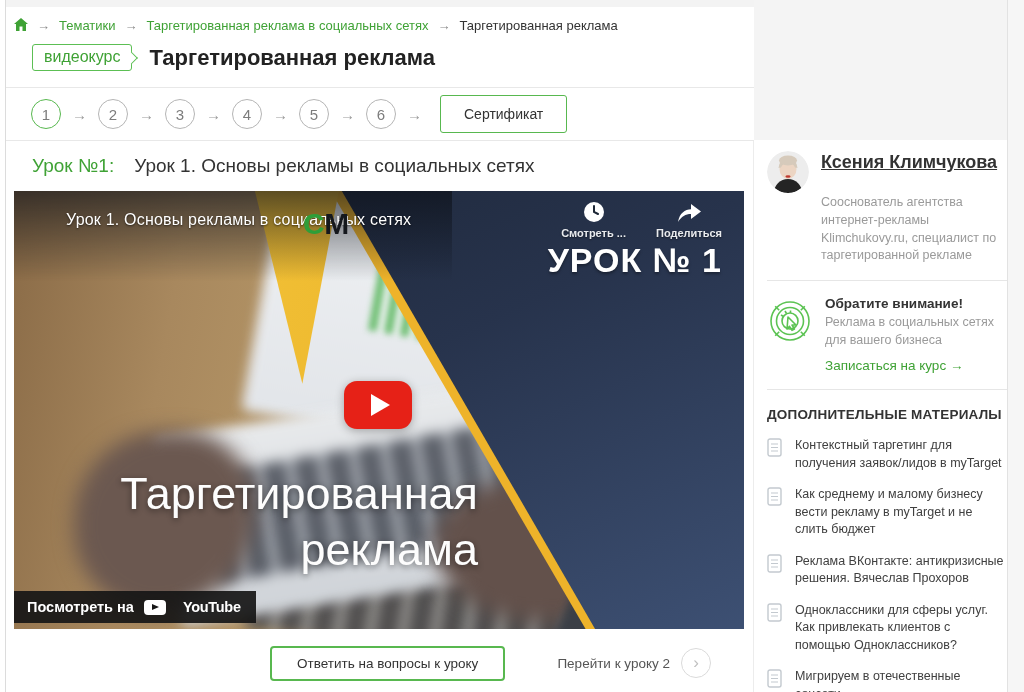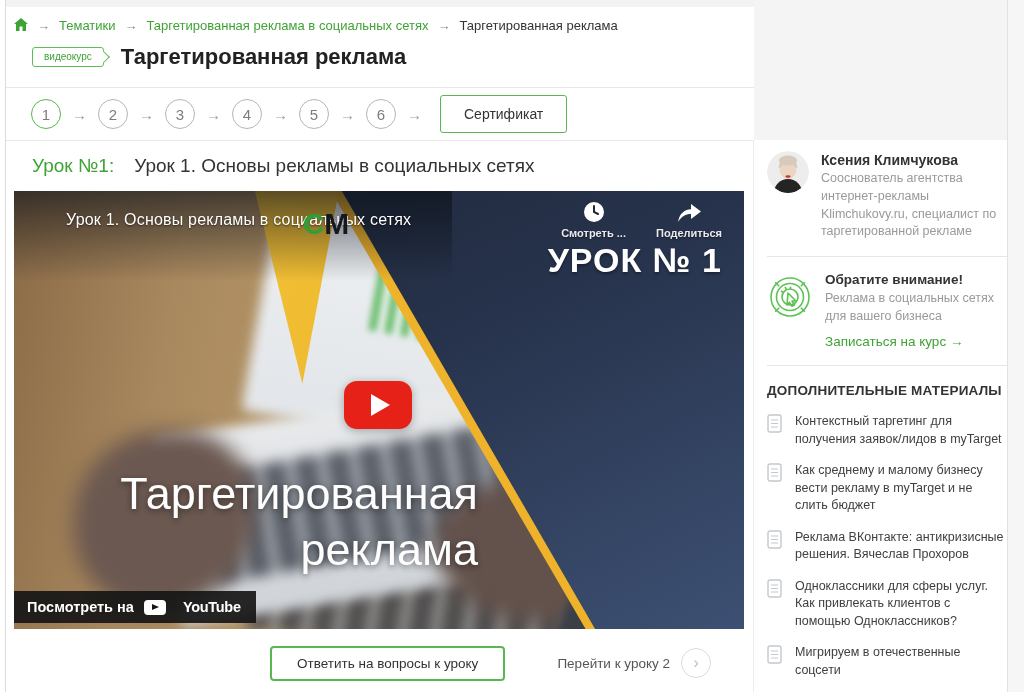--- a/index.html
+++ b/index.html
@@ -14,21 +14,21 @@
   .top-strip { width:748px; height:7px; background:#f3f3f3; }
 
   
   .sec1 { width:748px; padding:11px 0 0 8px; border-bottom:1px solid #e8e8e8; height:81px; }
   .breadcrumb { display:flex; align-items:center; gap:9px; font-size:13px; color:#3fa235; }
   .crumb-link { color:#3fa235; cursor:pointer; }
   .crumb-sep { color:#8a8a8a; font-size:13px; }
   .crumb-last { color:#333; }
   .home-icon { display:inline-flex; margin-top:-2px; }
   .title-row { display:flex; align-items:center; gap:17px; margin-top:11px; padding-left:18px; }
-  .badge { position:relative; border:1px solid #5cbf54; color:#3fa235; font-size:10px; padding:3px 11px 4px; border-radius:3px; background:#fff; cursor:pointer; }
+  .badge { position:relative; border:1px solid #5cbf54; color:#3fa235; font-size:16px; padding:3px 11px 4px; border-radius:3px; background:#fff; cursor:pointer; }
   .badge::after { content:""; position:absolute; right:-5px; top:50%; width:8px; height:8px; border-top:1px solid #5cbf54; border-right:1px solid #5cbf54; background:#fff; transform:translateY(-50%) rotate(45deg); }
   .page-title { font-size:22px; font-weight:700; color:#222; margin:0; }
 
   
   .sec2 { width:748px; height:53px; border-bottom:1px solid #e8e8e8; display:flex; align-items:center; gap:11px; padding-left:25px; }
   .step-circle { width:30px; height:30px; border-radius:50%; border:1px solid #b5b5b5; color:#7c7c7c; font-size:15px; display:flex; align-items:center; justify-content:center; background:#fff; cursor:pointer; flex:none; }
   .step-circle.active { border-color:#58b84f; }
   .step-arrow { color:#9a9a9a; font-size:15px; }
   .cert-btn { margin-left:7px; border:1px solid #58b84f; background:#fff; border-radius:3px; padding:10px 23px; font-size:14px; color:#333; cursor:pointer; font-family:inherit; }
 
@@ -85,21 +85,21 @@
   .actions { position:relative; height:76px; }
   .answer-btn { position:absolute; left:264px; top:17px; border:2px solid #58b84f; background:#fff; border-radius:4px; padding:8px 25px; font-size:13.5px; color:#333; cursor:pointer; font-family:inherit; }
   .next-group { position:absolute; right:33px; top:19px; display:flex; align-items:center; gap:11px; cursor:pointer; }
   .next-label { color:#555; font-size:13.5px; }
   .next-circle { width:30px; height:30px; border:1px solid #dadada; border-radius:50%; color:#c0c0c0; font-size:17px; display:flex; align-items:center; justify-content:center; }
 
   
   .sidebar { flex:1; margin-left:13px; padding-top:10px; width:240px; }
   .author { display:flex; gap:12px; padding-bottom:15px; border-bottom:1px solid #e6e6e6; }
   .avatar { width:42px; height:42px; flex:none; border-radius:50%; overflow:hidden; cursor:default; }
-  .author-name { font-size:14px; font-weight:700; color:#333; margin:1px 0 2px; }
+  .author-name { font-size:18px; font-weight:700; color:#333; margin:1px 0 21px;text-decoration:underline; }
   .author-bio { font-size:12.5px; color:#9a9a9a; line-height:1.42; }
 
   .attention { display:flex; gap:12px; padding:15px 0 16px; border-bottom:1px solid #e6e6e6; }
   .attention-icon { flex:none; margin-top:2px; }
   .attention-title { font-size:13.5px; font-weight:700; color:#333; margin-bottom:3px; }
   .attention-text { font-size:12.5px; color:#9a9a9a; line-height:1.4; margin-bottom:9px; }
   .attention-link { font-size:13.5px; color:#3fa235; cursor:pointer; }
 
   .materials { padding-top:17px; }
   .materials-heading { font-size:13.5px; font-weight:700; color:#333; margin:0 0 15px; letter-spacing:.2px; }

